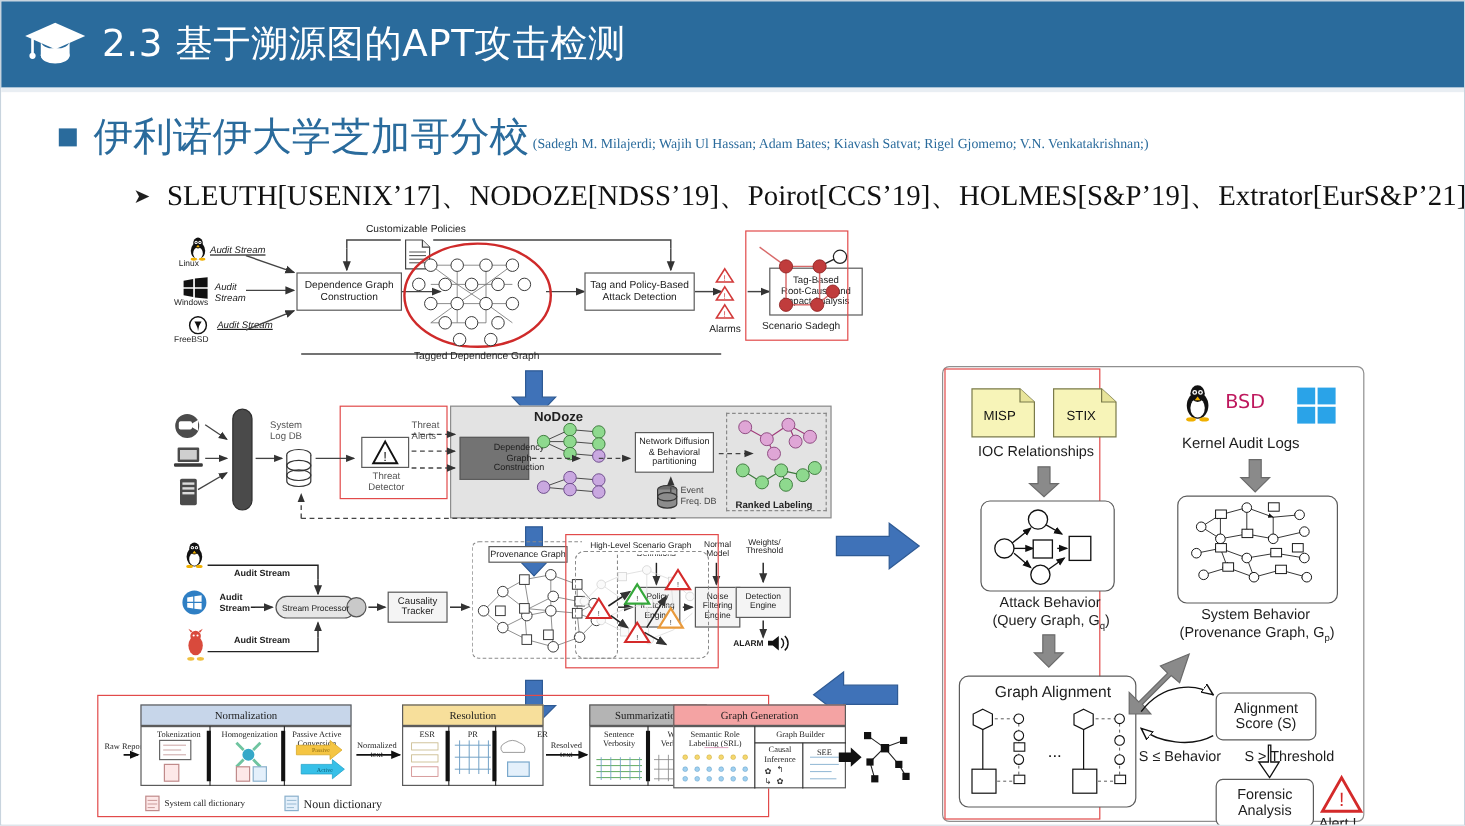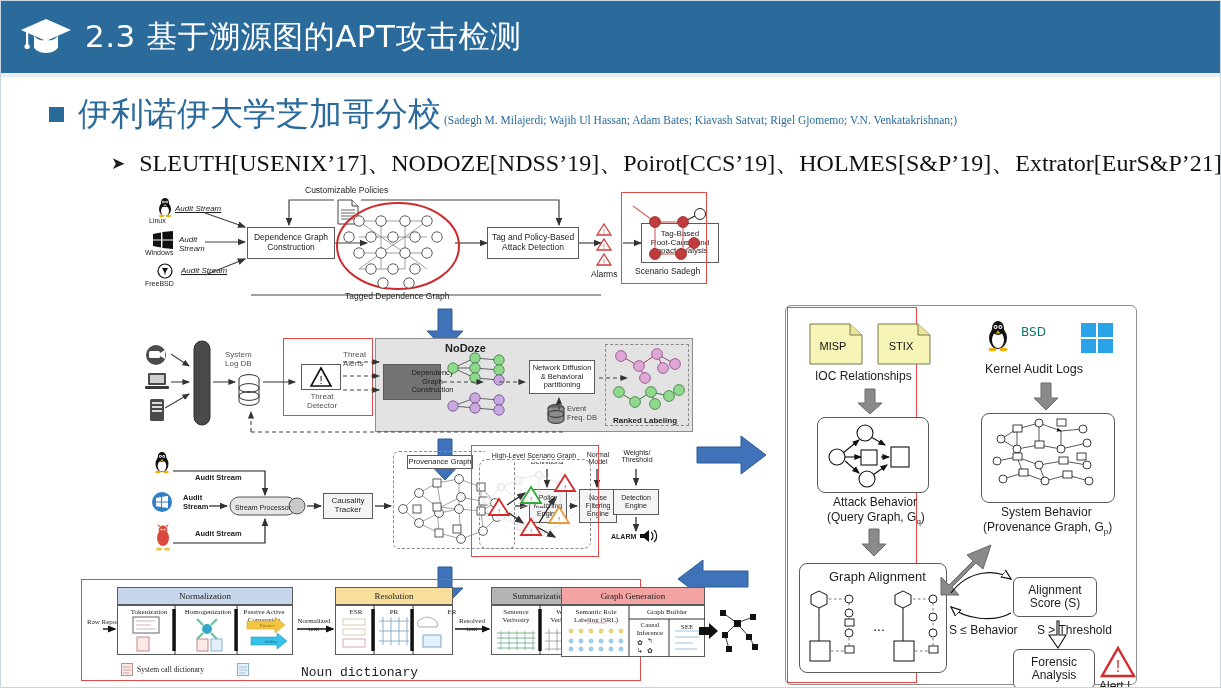--- a/index.html
+++ b/index.html
@@ -745,21 +745,21 @@
     <span class="note" style="left:156px;top:84px;">
       <svg width="12" height="13" viewBox="0 0 12 13">
           <rect x="0.5" y="0.5" width="11" height="12" fill="#e4f0fb" stroke="#8ab0cc"></rect>
       <g stroke="#8ab0cc" stroke-width=".7">
             <line x1="2" y1="4" x2="10" y2="4"></line>
             <line x1="2" y1="7" x2="10" y2="7"></line>
             <line x1="2" y1="10" x2="8" y2="10"></line>
           </g>
         </svg>
     </span>
-    <span class="lbl" style="left:172px;top:86px;font-size:13px;font-family:Liberation Mono, monospace;margin-left:48px;">Noun dictionary</span>
+    <span class="lbl" style="left:172px;top:86px;font-size:10px;font-family:Liberation Serif, serif;">Noun dictionary</span>
   </div>
 
   <div class="fig" style="left:560px;top:510px;width:200px;height:86px;">
     <div class="box" style="left:0px;top:0px;width:144px;height:18px;background:#f4a3a3;font-size:9px;font-family:'Liberation Serif',serif;">Graph Generation</div>
     <div class="box" style="left:0px;top:18px;width:144px;height:52px;background:#fff;"></div>
     <span class="lbl" style="left:2px;top:21px;width:66px;text-align:center;font-size:7px;font-family:'Liberation Serif',serif;">Semantic Role<br>Labeling (SRL)</span>
     <span class="lbl" style="left:70px;top:21px;width:72px;text-align:center;font-size:7px;font-family:'Liberation Serif',serif;">Graph Builder</span>
     <span class="lbl" style="left:70px;top:34px;width:38px;text-align:center;font-size:7px;font-family:'Liberation Serif',serif;">Causal<br>Inference</span>
     <span class="lbl" style="left:110px;top:36px;width:32px;text-align:center;font-size:7px;font-family:'Liberation Serif',serif;">SEE</span>
     <svg style="position:absolute;left:0;top:18px;" width="144" height="52">
@@ -927,21 +927,21 @@
         <ellipse cx="13" cy="9" rx="6" ry="7" fill="#111"></ellipse>
         <circle cx="10.6" cy="8" r="2" fill="#fff"></circle>
           <circle cx="15.4" cy="8" r="2" fill="#fff"></circle>
         <circle cx="10.6" cy="8" r=".9" fill="#111"></circle>
           <circle cx="15.4" cy="8" r=".9" fill="#111"></circle>
         <polygon points="13,11.5 10.6,14.5 15.4,14.5" fill="#f0b000"></polygon>
         <ellipse cx="7.5" cy="30.5" rx="4" ry="1.8" fill="#f0b000"></ellipse>
           <ellipse cx="18.5" cy="30.5" rx="4" ry="1.8" fill="#f0b000"></ellipse>
       </svg>
     </span>
-    <span class="lbl" style="left:236px;top:20px;font-size:12px;color:#0f766e;font-family:'DejaVu Sans',sans-serif;">BSD</span>
+    <span class="lbl" style="left:236px;top:20px;font-size:16px;color:#be185d;font-family:'DejaVu Sans',sans-serif;">BSD</span>
     <span class="note" style="left:296px;top:18px;">
       <svg width="32" height="30" viewBox="0 0 32 30">
         <g fill="#2aa3e8">
             <rect x="0" y="0" width="15" height="14"></rect>
             <rect x="17" y="0" width="15" height="14"></rect>
         <rect x="0" y="16" width="15" height="14"></rect>
             <rect x="17" y="16" width="15" height="14"></rect>
           </g>
       </svg>
     </span>

